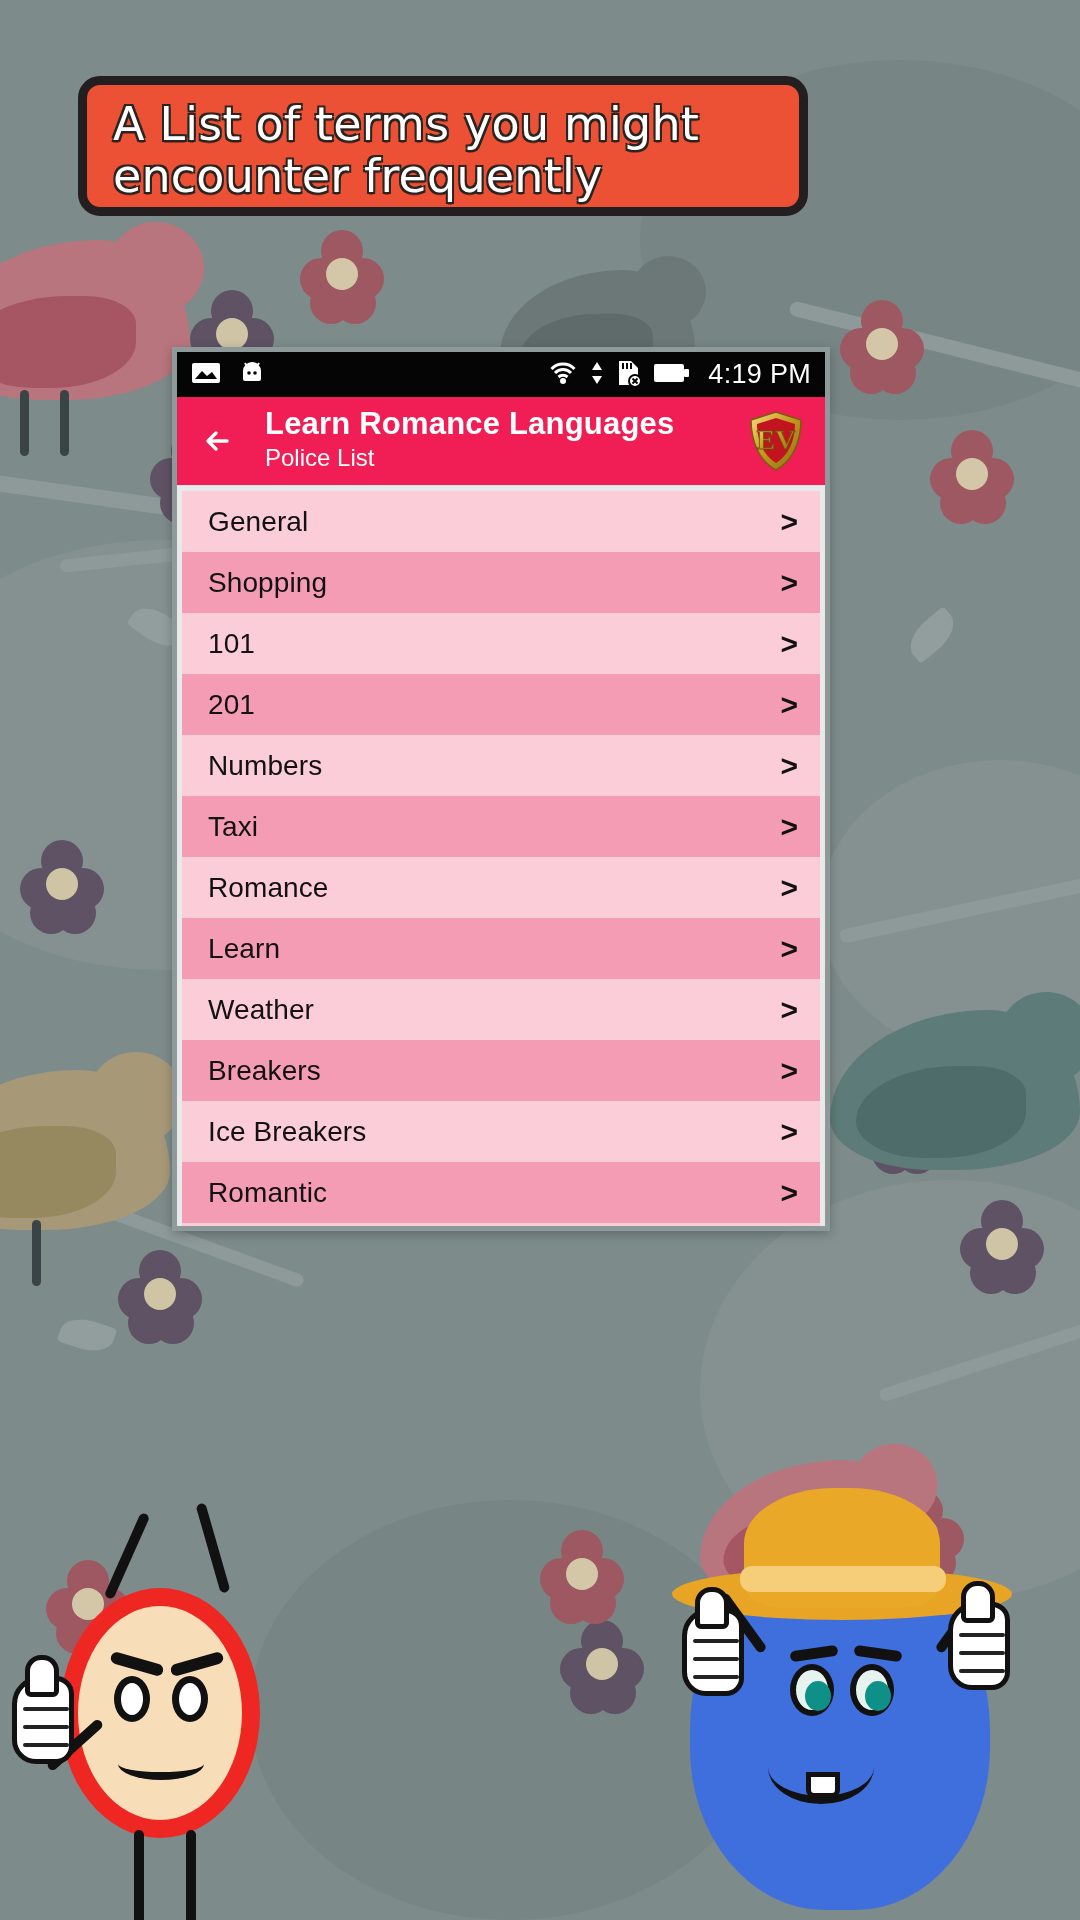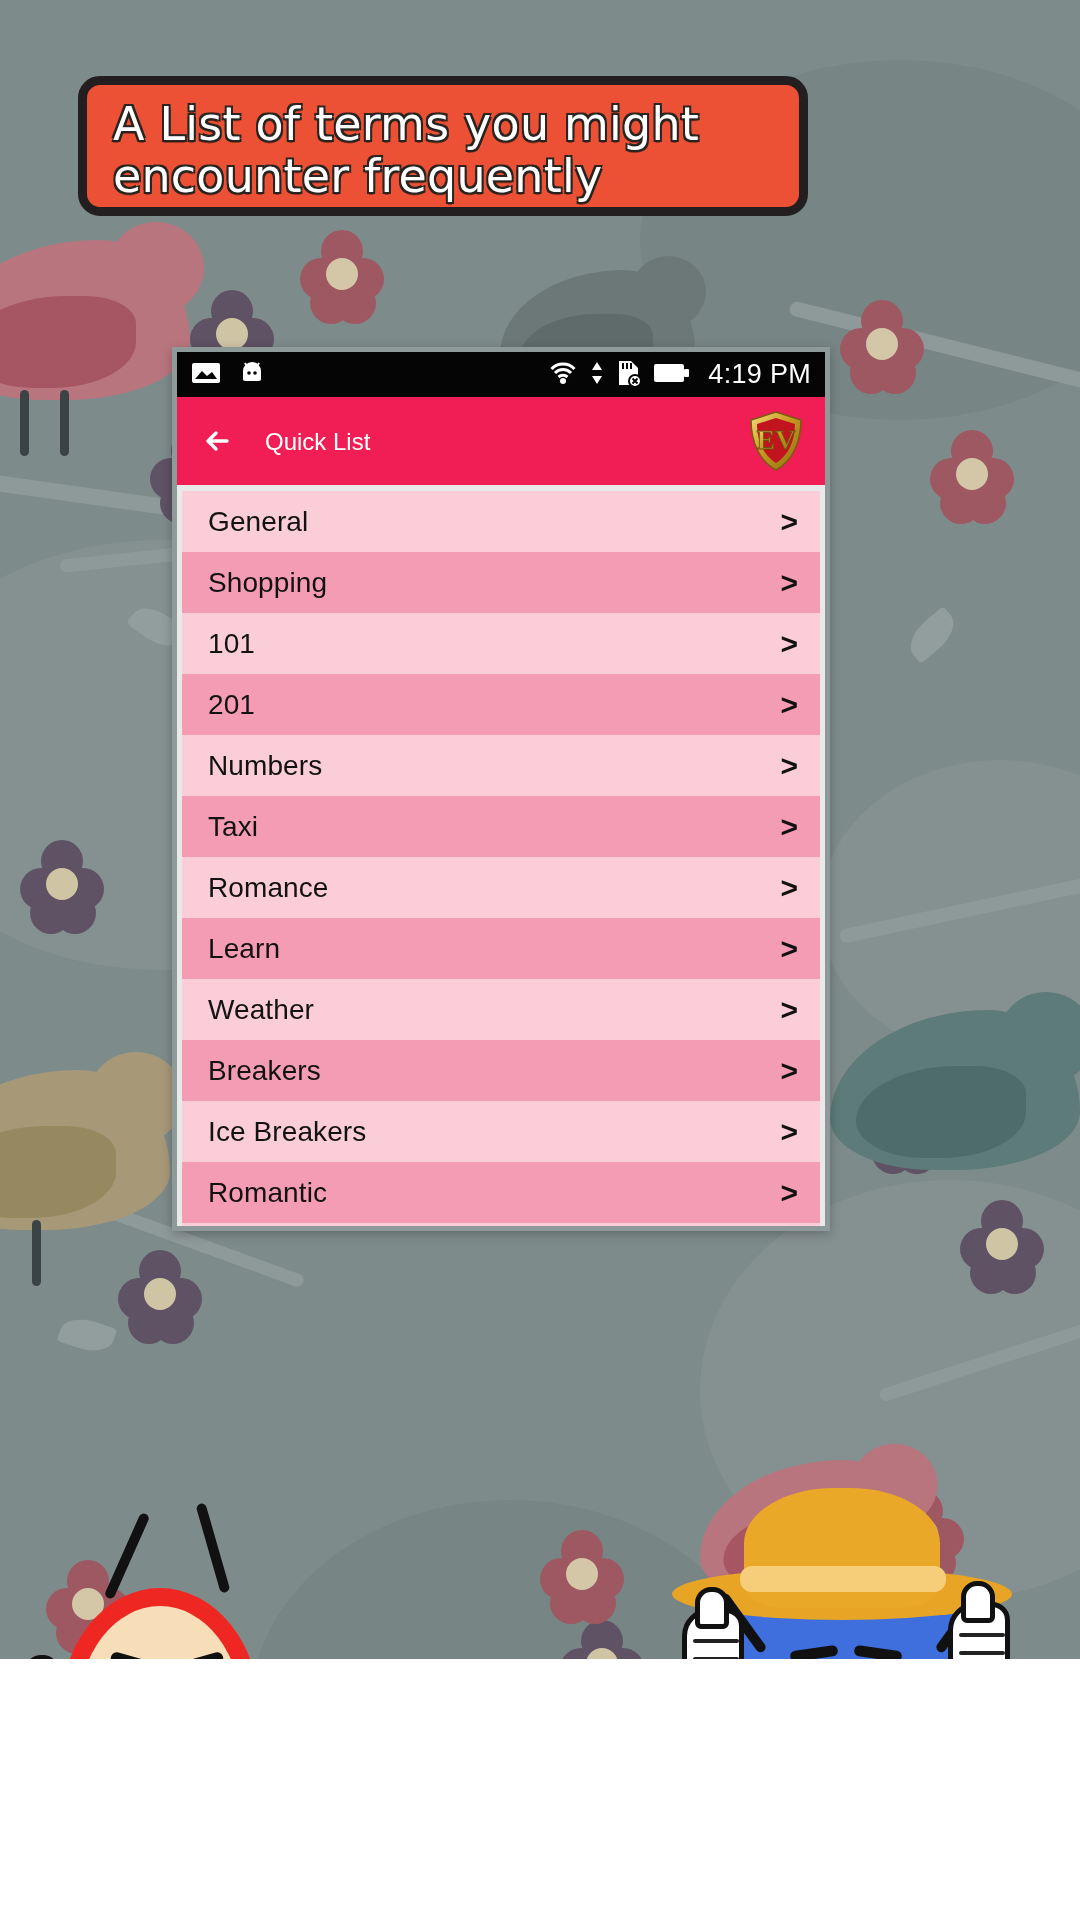--- a/index.html
+++ b/index.html
@@ -3,21 +3,21 @@
 <meta charset="utf-8">
 <style>
   * { box-sizing: border-box; margin: 0; padding: 0; }
   html, body {
     width: 1080px; height: 1920px;
     overflow: hidden;
     font-family: "Liberation Sans", sans-serif;
   }
   #stage {
     position: relative;
-    width: 1080px; height: 1659px;
+    width: 1080px; height: 1920px;
     background: #7e8b8b;
     overflow: hidden;
   }
 
   
   .wall { position: absolute; inset: 0; overflow: hidden; }
   .blob {
     position: absolute; border-radius: 50%;
     background: rgba(255,255,255,0.055);
   }
@@ -503,21 +503,22 @@
       </div>
     </div>
 
     <div class="appbar">
       <span class="back-arrow">
         <svg width="46" height="46" viewBox="0 0 46 46">
           <path d="M30 23 H12 M19 15 L11 23 L19 31" stroke="#fff" stroke-width="3.4" fill="none" stroke-linecap="round" stroke-linejoin="round"></path>
         </svg>
       </span>
       <div class="appbar-titles">
-        <div class="appbar-sub">Quick List</div>
+        <div class="appbar-title">Learn Romance Languages</div>
+        <div class="appbar-sub">Police List</div>
       </div>
       <span class="ev-logo">
         <svg width="54" height="60" viewBox="0 0 54 60">
           <defs>
             <linearGradient id="gold" x1="0" y1="0" x2="1" y2="1">
               <stop offset="0%" stop-color="#f5dd7c"></stop>
                 <stop offset="45%" stop-color="#c79a22"></stop>
               <stop offset="100%" stop-color="#8d6a12"></stop>
             </linearGradient>
           </defs>

